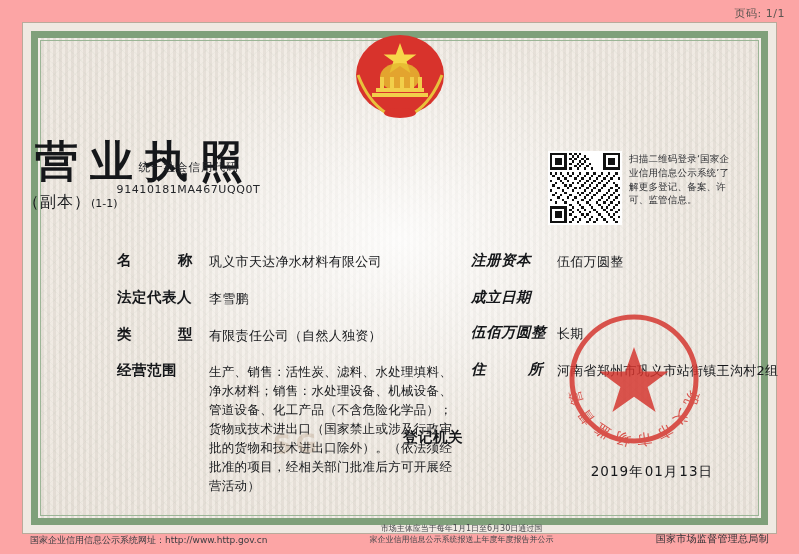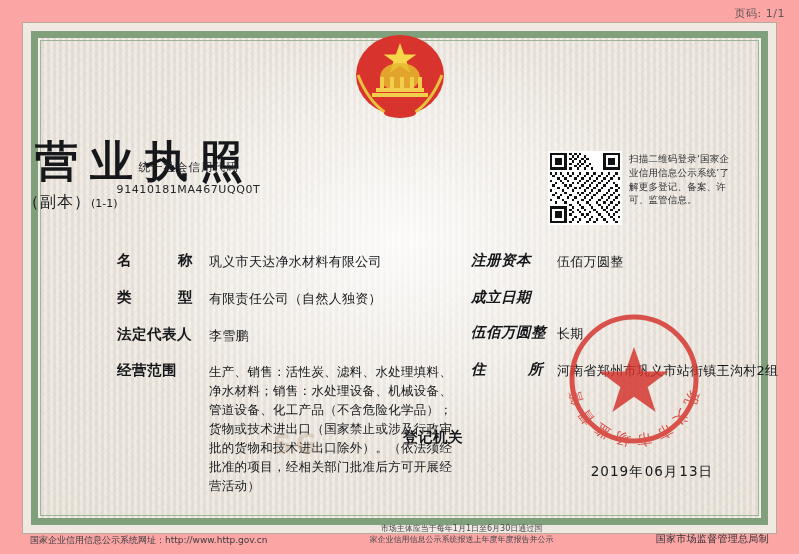--- a/index.html
+++ b/index.html
@@ -544,30 +544,30 @@
 
     <div id="fields">
 
       <div class="col col-left">
 
         <div class="field" id="field-name">
           <div class="field-label"><span class="lbl-spread">名　称</span></div>
           <div class="field-value">巩义市天达净水材料有限公司</div>
         </div>
 
+        <div class="field" id="field-legal">
+          <div class="field-label">法定代表人</div>
+          <div class="field-value">李雪鹏</div>
+        </div>
+
         <div class="field" id="field-type">
           <div class="field-label"><span class="lbl-spread">类　型</span></div>
           <div class="field-value">有限责任公司（自然人独资）</div>
         </div>
 
-        <div class="field" id="field-legal">
-          <div class="field-label">法定代表人</div>
-          <div class="field-value">李雪鹏</div>
-        </div>
-
         <div class="field" id="field-scope">
           <div class="field-label">经营范围</div>
           <div class="field-value small">生产、销售：活性炭、滤料、水处理填料、净水材料；销售：水处理设备、机械设备、管道设备、化工产品（不含危险化学品）；货物或技术进出口（国家禁止或涉及行政审批的货物和技术进出口除外）。（依法须经批准的项目，经相关部门批准后方可开展经营活动）</div>
         </div>
 
       </div>
 
       <div class="col col-right">
 
         <div class="field" id="field-capital">
@@ -590,21 +590,21 @@
         </div>
 
       </div>
     </div>
 
     <div id="watermark">SG</div>
 
     <div id="registrar">登记机关</div>
 
     <div id="issue-date">
-      <span class="d-num">2019</span><span>年</span><span class="d-num">06</span><span>月</span><span class="d-num">13</span><span>日</span>
+      <span class="d-num">2019</span><span>年</span><span class="d-num">01</span><span>月</span><span class="d-num">13</span><span>日</span>
     </div>
 
     <div id="seal">
       <svg viewBox="0 0 152 152" width="152" height="152">
         <defs>
           <path id="sealArc" d="M76,76 m-56,0 a56,56 0 1,1 112,0" transform="rotate(180 76 76)"></path>
         </defs>
         <circle cx="76" cy="76" r="62" fill="none" stroke="#d4322b" stroke-width="5"></circle>
         <g fill="#d4322b">
           <path d="M76 44 L84.6 68.6 L110.5 68.6 L89.6 84 L97.6 109 L76 93.8 L54.4 109 L62.4 84 L41.5 68.6 L67.4 68.6 Z"></path>

